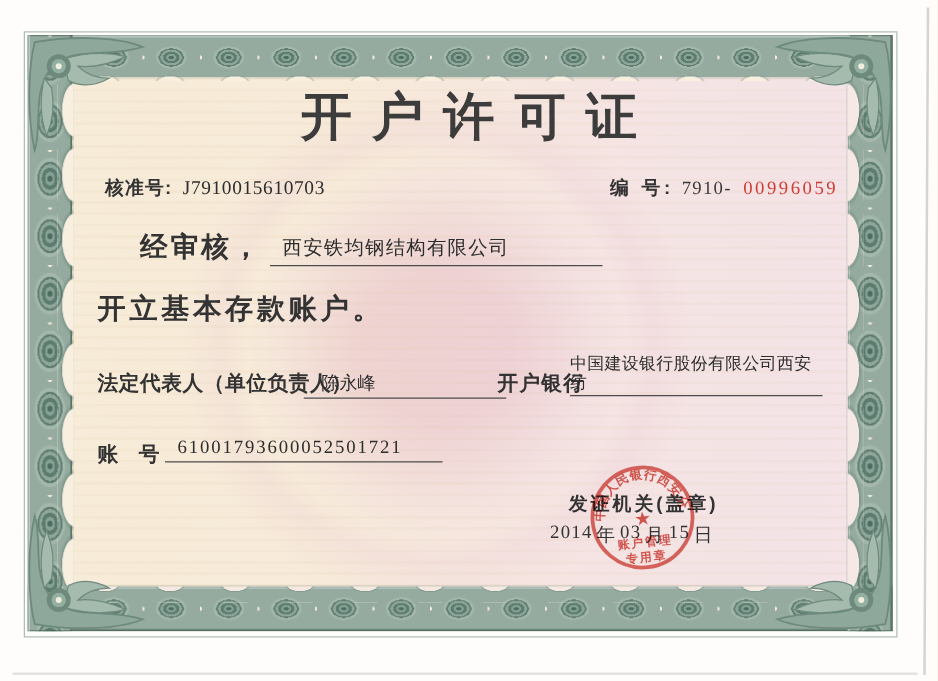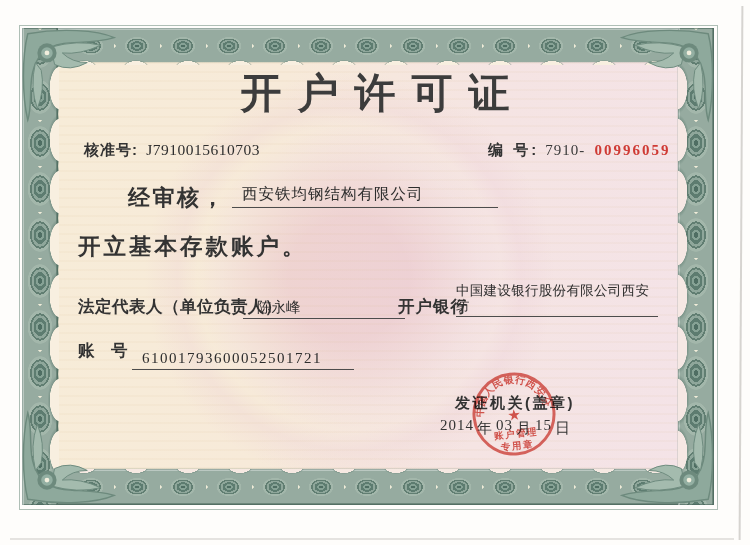--- a/index.html
+++ b/index.html
@@ -70,35 +70,35 @@
   .lab{font-weight:700;color:#333;}
   .val{font-family:"Liberation Serif",serif;color:#2e2e2e;}
 
   .approval{left:84px;top:141px;font-size:15px;}
   .approval .lab{letter-spacing:1px;}
   .approval .val{font-size:15.5px;letter-spacing:.5px;margin-left:4px;}
 
   .serial{left:488px;top:141px;font-size:15px;white-space:nowrap;}
   .serial .lab{letter-spacing:3px;}
   .serial .pre{font-family:"Liberation Serif",serif;margin-left:2px;letter-spacing:1px;}
-  .serial .num{font-family:"Liberation Serif",serif;font-weight:700;letter-spacing:2px;margin-left:5px;}
-
-  .row1{left:128px;top:183px;display:flex;align-items:flex-start;white-space:nowrap;}
+  .serial .num{font-family:"Liberation Serif",serif;font-weight:400;letter-spacing:2px;margin-left:5px;}
+
+  .row1{left:112px;top:183px;display:flex;align-items:flex-end;white-space:nowrap;}
   .big{font-size:22px;font-weight:700;letter-spacing:2.5px;color:#333;}
   .fill{border-bottom:1.5px solid #4c4c4c;font-family:"Liberation Serif",serif;color:#2d2d2d;}
   .company{width:256px;margin-left:6px;padding:0 0 2px 10px;font-size:15.5px;letter-spacing:1px;line-height:22px;}
   .cond{margin-left:12px;}
   .row2{left:78px;top:231px;font-size:22.5px;font-weight:700;letter-spacing:3px;color:#333;}
 
   .lr-label{left:78px;top:296px;font-size:16.5px;font-weight:700;letter-spacing:.5px;color:#333;}
   .lr-name{left:243px;top:297px;width:148px;height:21px;padding-left:14px;font-size:14.5px;line-height:21px;}
   .bank-label{left:398px;top:296px;font-size:16.5px;font-weight:700;letter-spacing:1px;color:#333;}
   .bank-value{left:456px;top:283px;width:202px;font-size:13.5px;line-height:15px;padding-bottom:3px;letter-spacing:.3px;}
 
-  .acct-label{left:78px;top:340px;font-size:16.5px;font-weight:700;color:#333;}
+  .acct-label{left:78px;top:353px;font-size:16.5px;font-weight:700;color:#333;}
   .acct-value{left:132px;top:348px;width:212px;height:21px;padding-left:10px;font-size:15px;line-height:21px;letter-spacing:1.5px;}
 
   .issuer{left:455px;top:394px;font-size:15px;font-weight:700;letter-spacing:2.5px;color:#333;}
   .dateline{left:440px;top:419px;font-size:15px;color:#333;white-space:nowrap;}
   .dateline .dnum{font-family:"Liberation Serif",serif;display:inline-block;transform:translateY(-3px);letter-spacing:1px;}
   .dateline .dunit{margin:0 4px 0 3px;}
 
   .seal{position:absolute;left:452px;top:352px;width:124px;height:124px;z-index:6;
       opacity:.88;mix-blend-mode:multiply;pointer-events:none;transform:rotate(-6deg);}
 </style>

